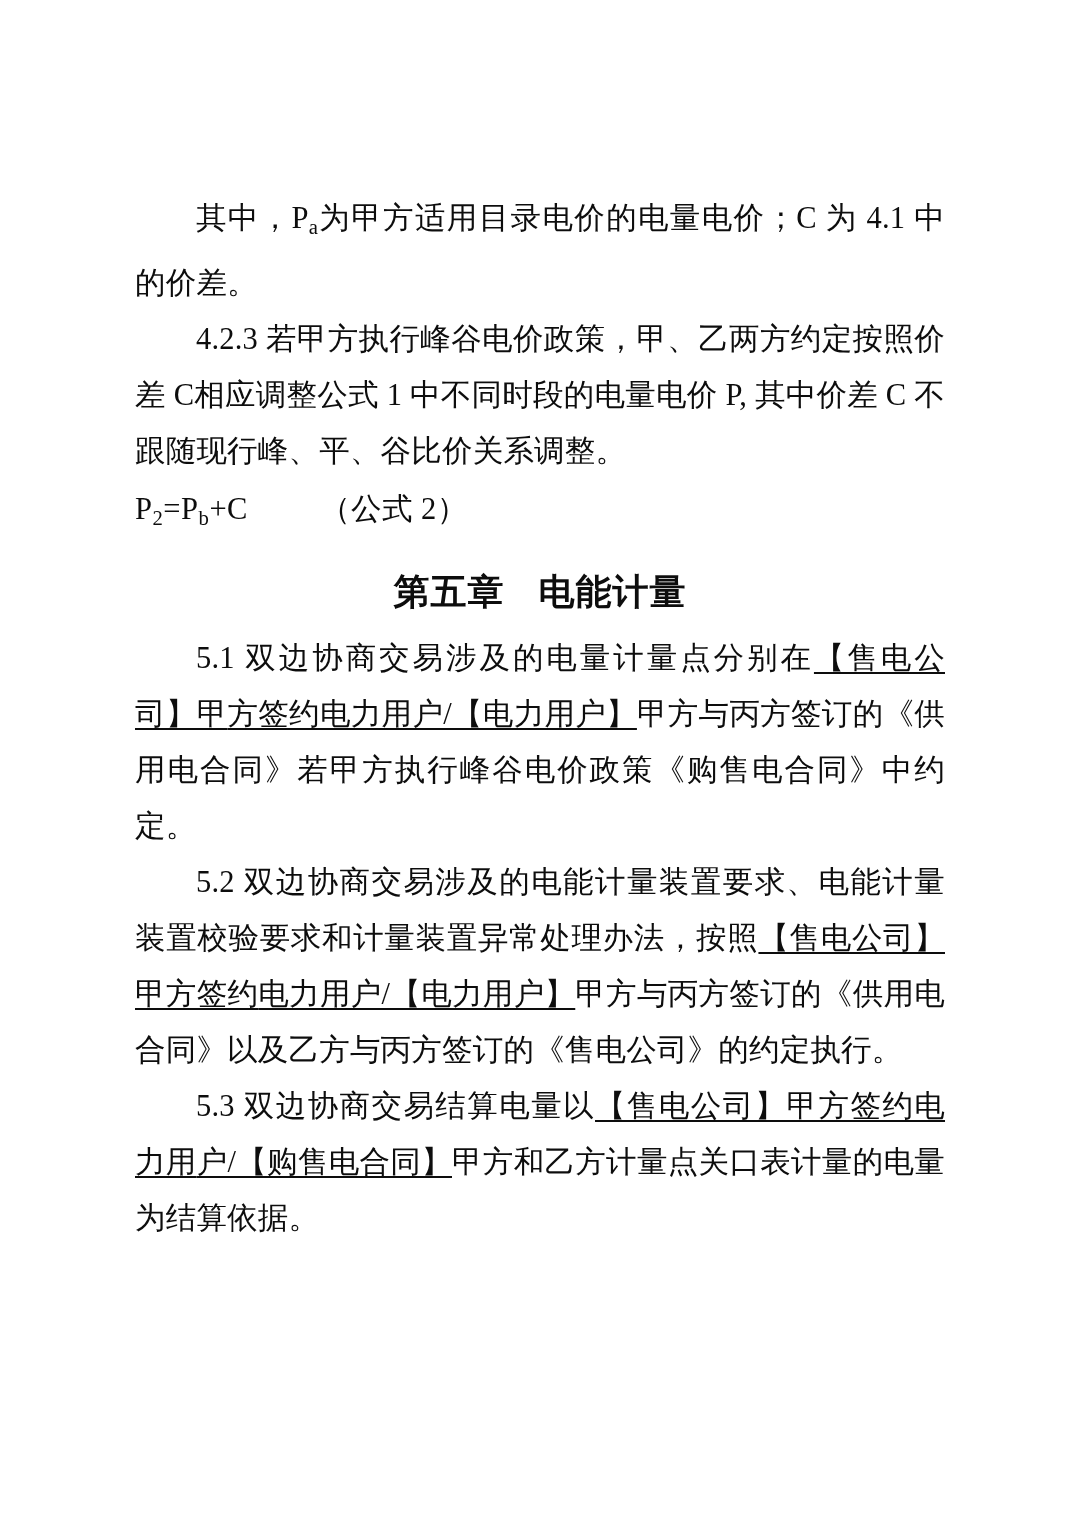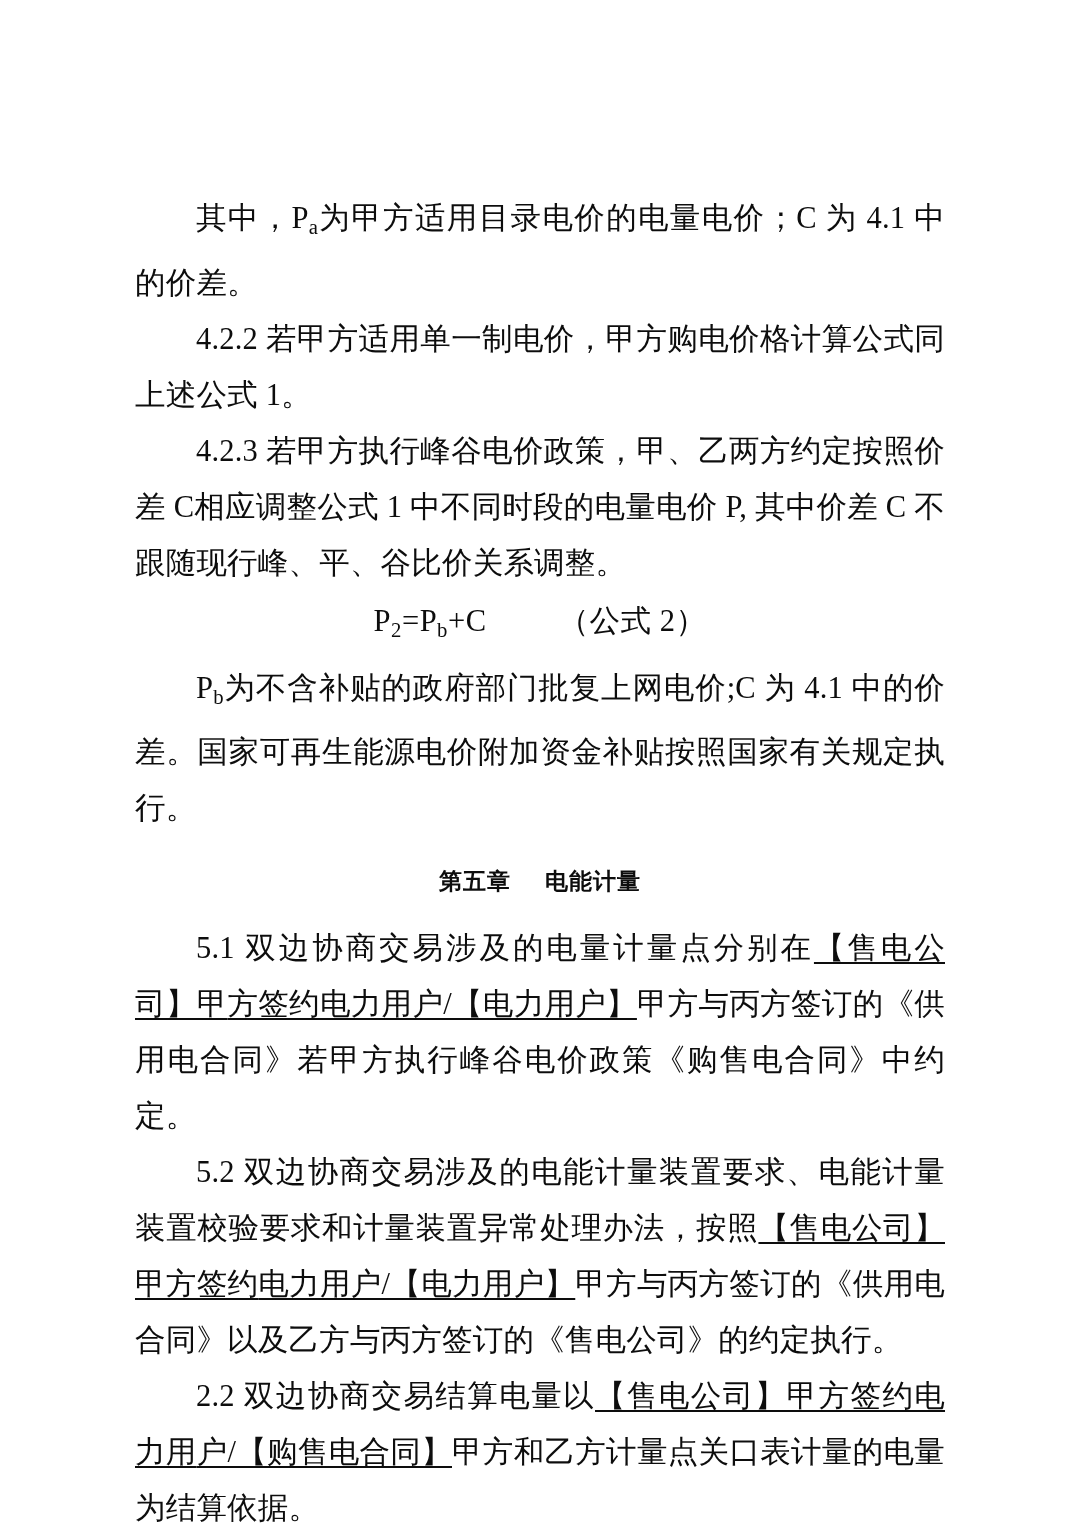--- a/index.html
+++ b/index.html
@@ -29,33 +29,32 @@
     text-justify: inter-ideograph;
   }
   p {
     margin: 0;
   }
   .para {
     text-indent: 2em;
   }
   .formula {
     text-indent: 0;
-    text-align: center;
     margin: 2px 0 2px 0;
     letter-spacing: 0.5px;
   }
   .formula .gap {
     display: inline-block;
     width: 72px;
   }
   .chapter-title {
     text-indent: 0;
     text-align: center;
     font-weight: bold;
-    font-size: 23px;
+    font-size: 36px;
     letter-spacing: 1px;
     margin: 18px 0 10px 0;
   }
   .chapter-title .sp {
     display: inline-block;
     width: 34px;
   }
   sub {
     font-size: 0.68em;
     vertical-align: -0.28em;
@@ -67,31 +66,29 @@
   }
 </style>
 </head>
 <body>
 
 <div class="page">
   <div class="doc-body">
 
     <p class="para"><span>其中，P</span><sub>a</sub><span>为甲方适用目录电价的电量电价；C 为 4.1 中的价</span><span>差。</span></p>
 
-    <p class="para"><span>4.2.2 若甲方适用单一制电价，甲方购电价格计算公式同上</span><span>述公式 1。</span></p>
 
     <p class="para"><span>4.2.3 若甲方执行峰谷电价政策，甲、乙两方约定按照价差 C</span><span>相应调整公式 1 中不同时段的电量电价 P, 其中价差 C 不跟随现</span><span>行峰、平、谷比价关系调整。</span></p>
 
 
     <p class="formula"><span>P</span><sub>2</sub><span>=P</span><sub>b</sub><span>+C</span><span class="gap"></span><span>（公式 2）</span></p>
 
-    <p class="para"><span>P</span><sub>b</sub><span>为不含补贴的政府部门批复上网电价;C 为 4.1 中的价差。</span><span>国家可再生能源电价附加资金补贴按照国家有关规定执行。</span></p>
 
     <p class="chapter-title"><span>第五章</span><span class="sp"></span><span>电能计量</span></p>
 
     <p class="para"><span>5.1 双边协商交易涉及的电量计量点分别在</span><span class="u">【售电公司】甲</span><span class="u">方签约电力用户/【电力用户】</span><span>甲方与丙方签订的《供用电合同》</span><span>若甲方执行峰谷电价政策《购售电合同》中约定。</span></p>
 
     <p class="para"><span>5.2 双边协商交易涉及的电能计量装置要求、电能计量装置</span><span>校验要求和计量装置异常处理办法，按照</span><span class="u">【售电公司】甲方签约</span><span class="u">电力用户/【电力用户】</span><span>甲方与丙方签订的《供用电合同》以及</span><span>乙方与丙方签订的《售电公司》的约定执行。</span></p>
 
-    <p class="para"><span>2.2 双边协商交易结算电量以</span><span class="u">【售电公司】甲方签约电力用</span><span class="u">户/【购售电合同】</span><span>甲方和乙方计量点关口表计量的电量为结算依</span><span>据。</span></p>
+    <p class="para"><span>5.3 双边协商交易结算电量以</span><span class="u">【售电公司】甲方签约电力用</span><span class="u">户/【购售电合同】</span><span>甲方和乙方计量点关口表计量的电量为结算依</span><span>据。</span></p>
 
   </div>
 </div>
 
 </body></html>

